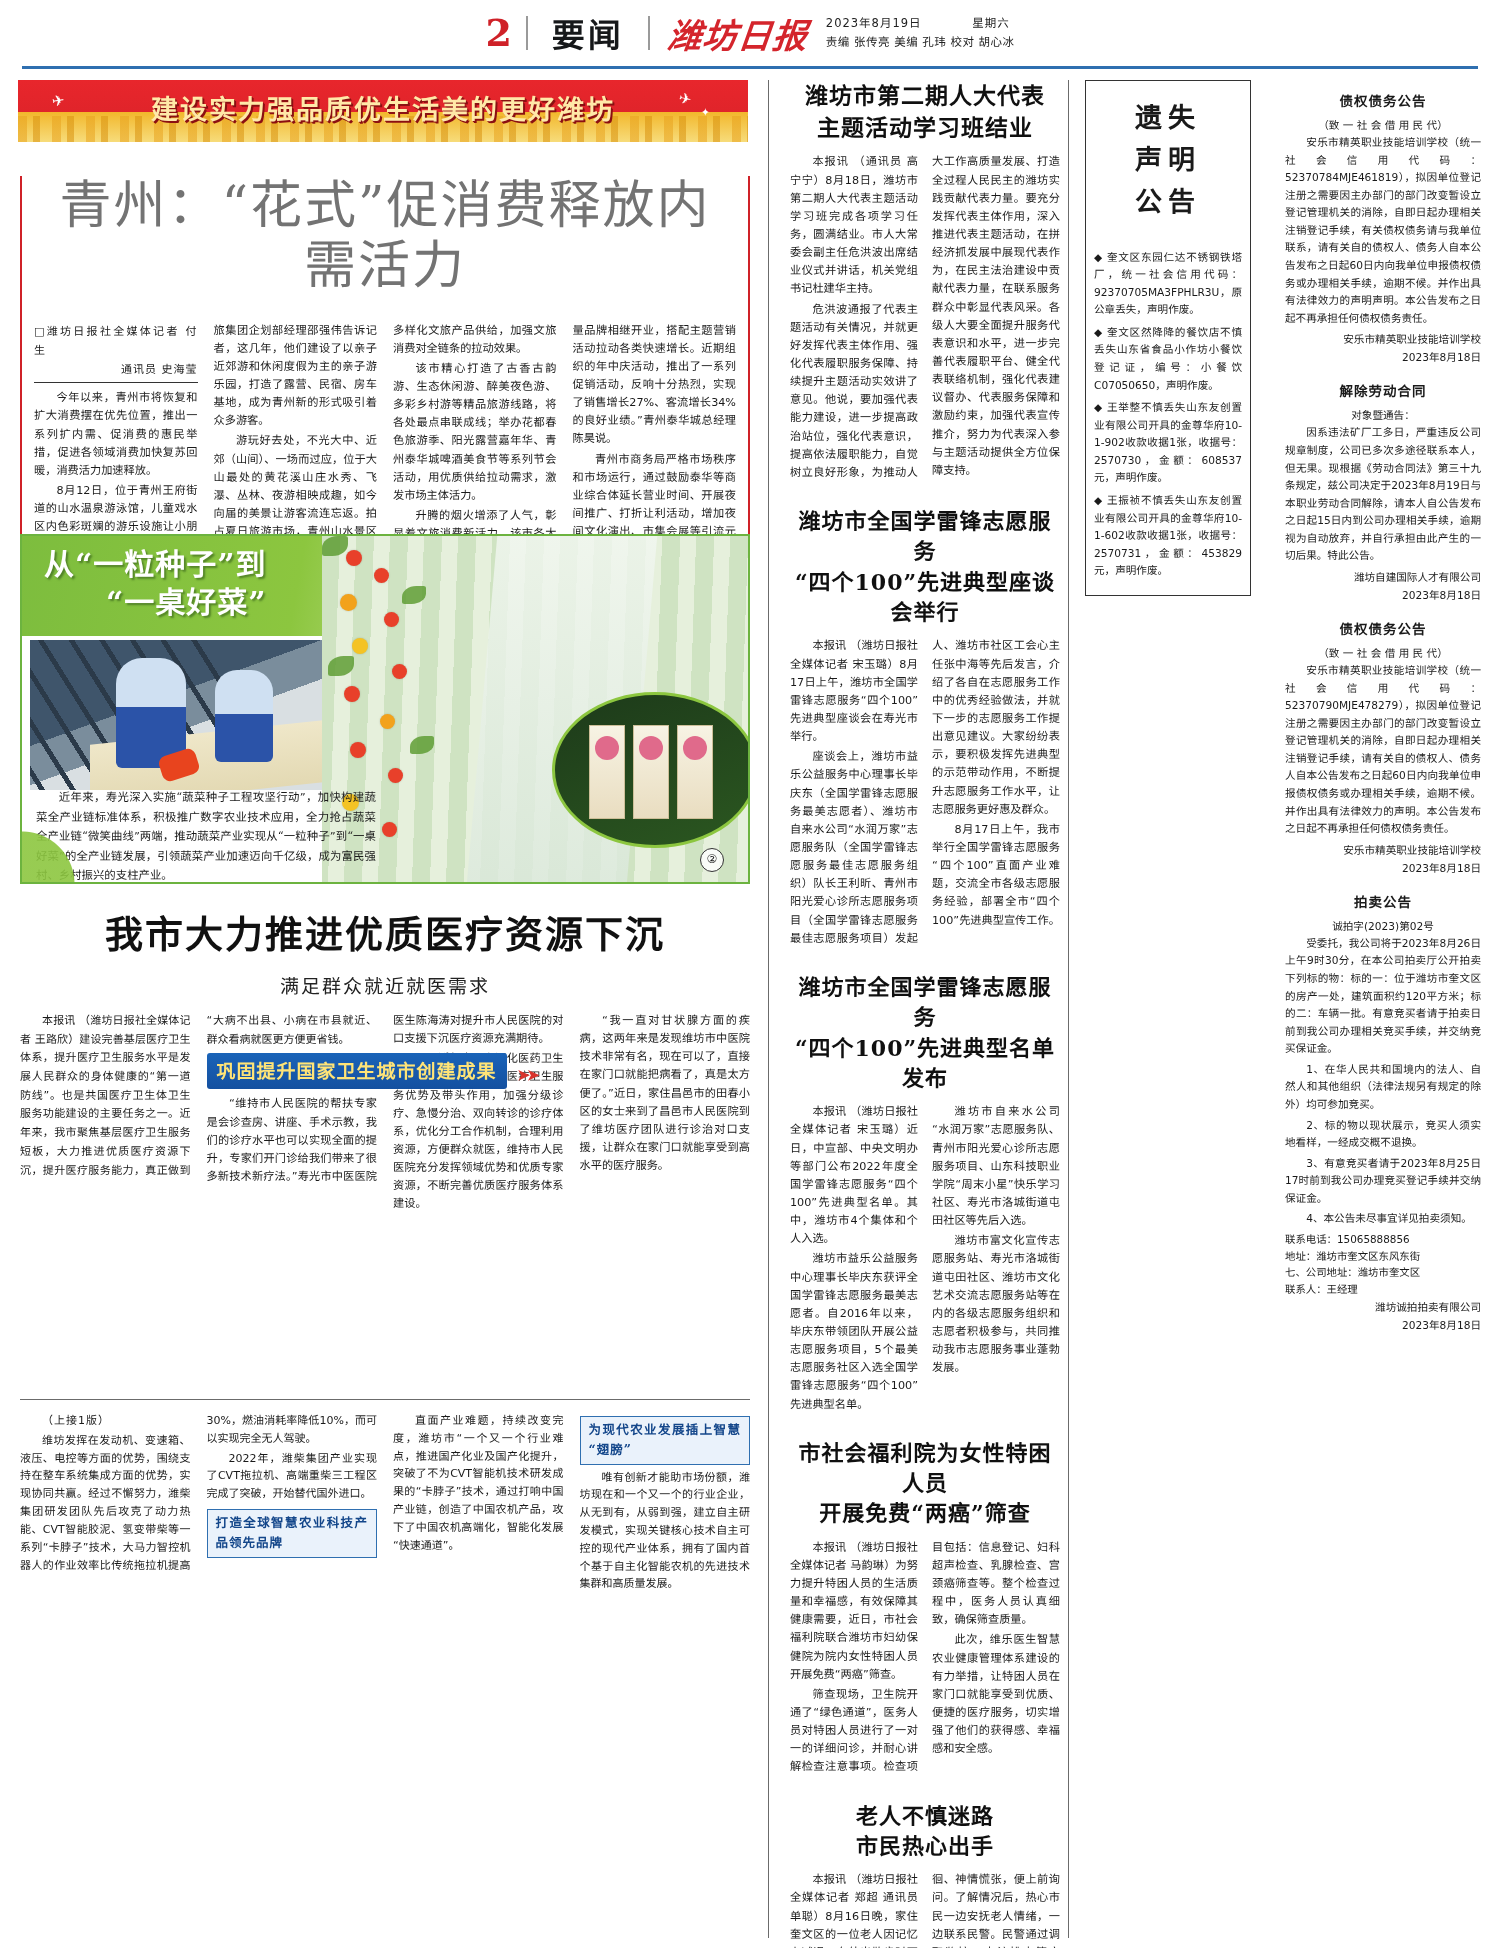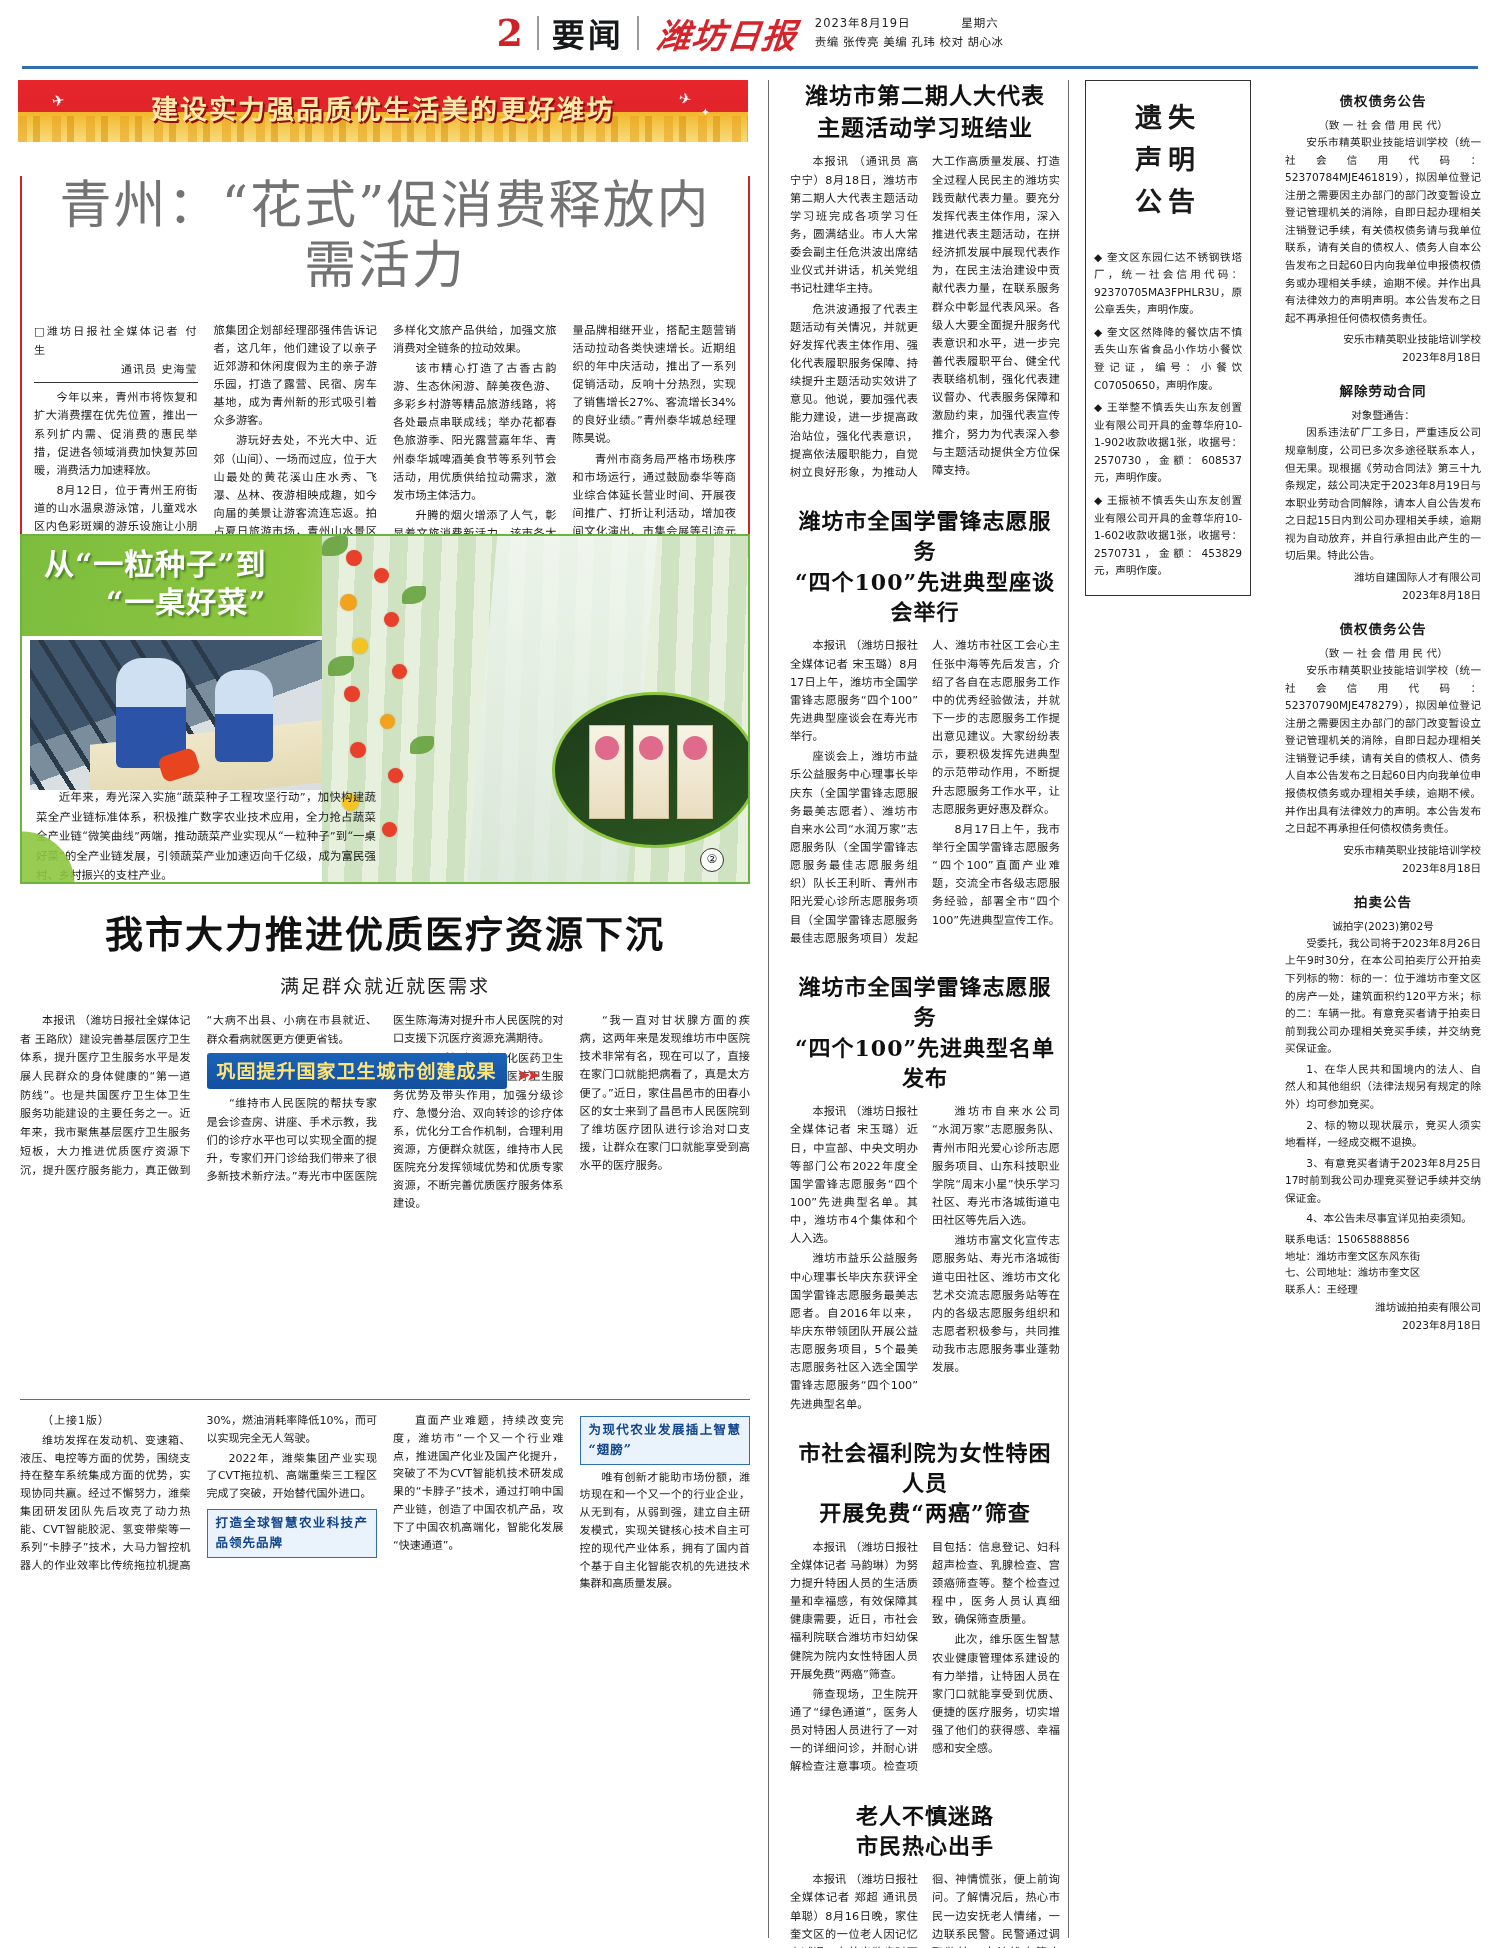--- a/index.html
+++ b/index.html
@@ -15,21 +15,21 @@
 
   
   .masthead{
     position:relative;height:66px;margin:0 22px;
     display:flex;align-items:center;justify-content:center;
     border-bottom:3px solid #2f6fb0;
   }
   .mh-inner{display:flex;align-items:center;gap:0;height:58px;}
   .mh-pagenum{font-family:"DejaVu Serif","Liberation Serif",serif;font-weight:bold;font-size:38px;color:#cf2128;line-height:1;padding:0 14px 0 0;}
   .mh-div{width:2px;height:34px;background:#9a9a9a;}
-  .mh-section{font-family:"DejaVu Serif","Liberation Serif",serif;font-weight:bold;font-size:33px;letter-spacing:3px;color:#16181a;padding:0 13px;}
+  .mh-section{font-family:"DejaVu Serif","Liberation Serif",serif;font-weight:bold;font-size:33px;letter-spacing:3px;color:#16181a;padding:0 24px;}
   .mh-logo{
     font-family:"DejaVu Serif","Liberation Serif",serif;
     font-weight:bold;font-size:34px;color:#d4252c;letter-spacing:1px;
     padding:0 12px 0 18px;font-style:italic;
     transform:skewX(-6deg);
   }
   .mh-meta{display:flex;flex-direction:column;justify-content:center;font-size:11.5px;line-height:1.65;color:#222;padding-left:6px;}
   .mh-meta .row1{letter-spacing:1px;}
   .mh-meta .row1 .wd{margin-left:46px;}
   .mh-meta .row2{letter-spacing:0.5px;}

